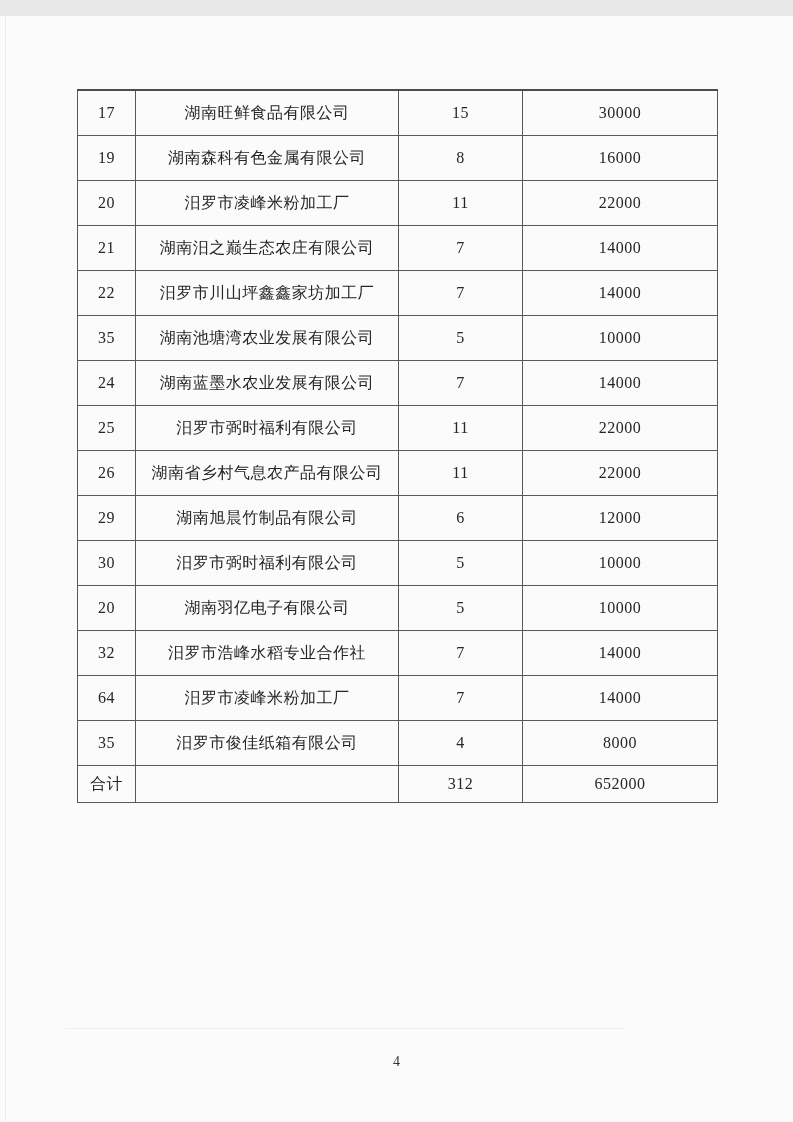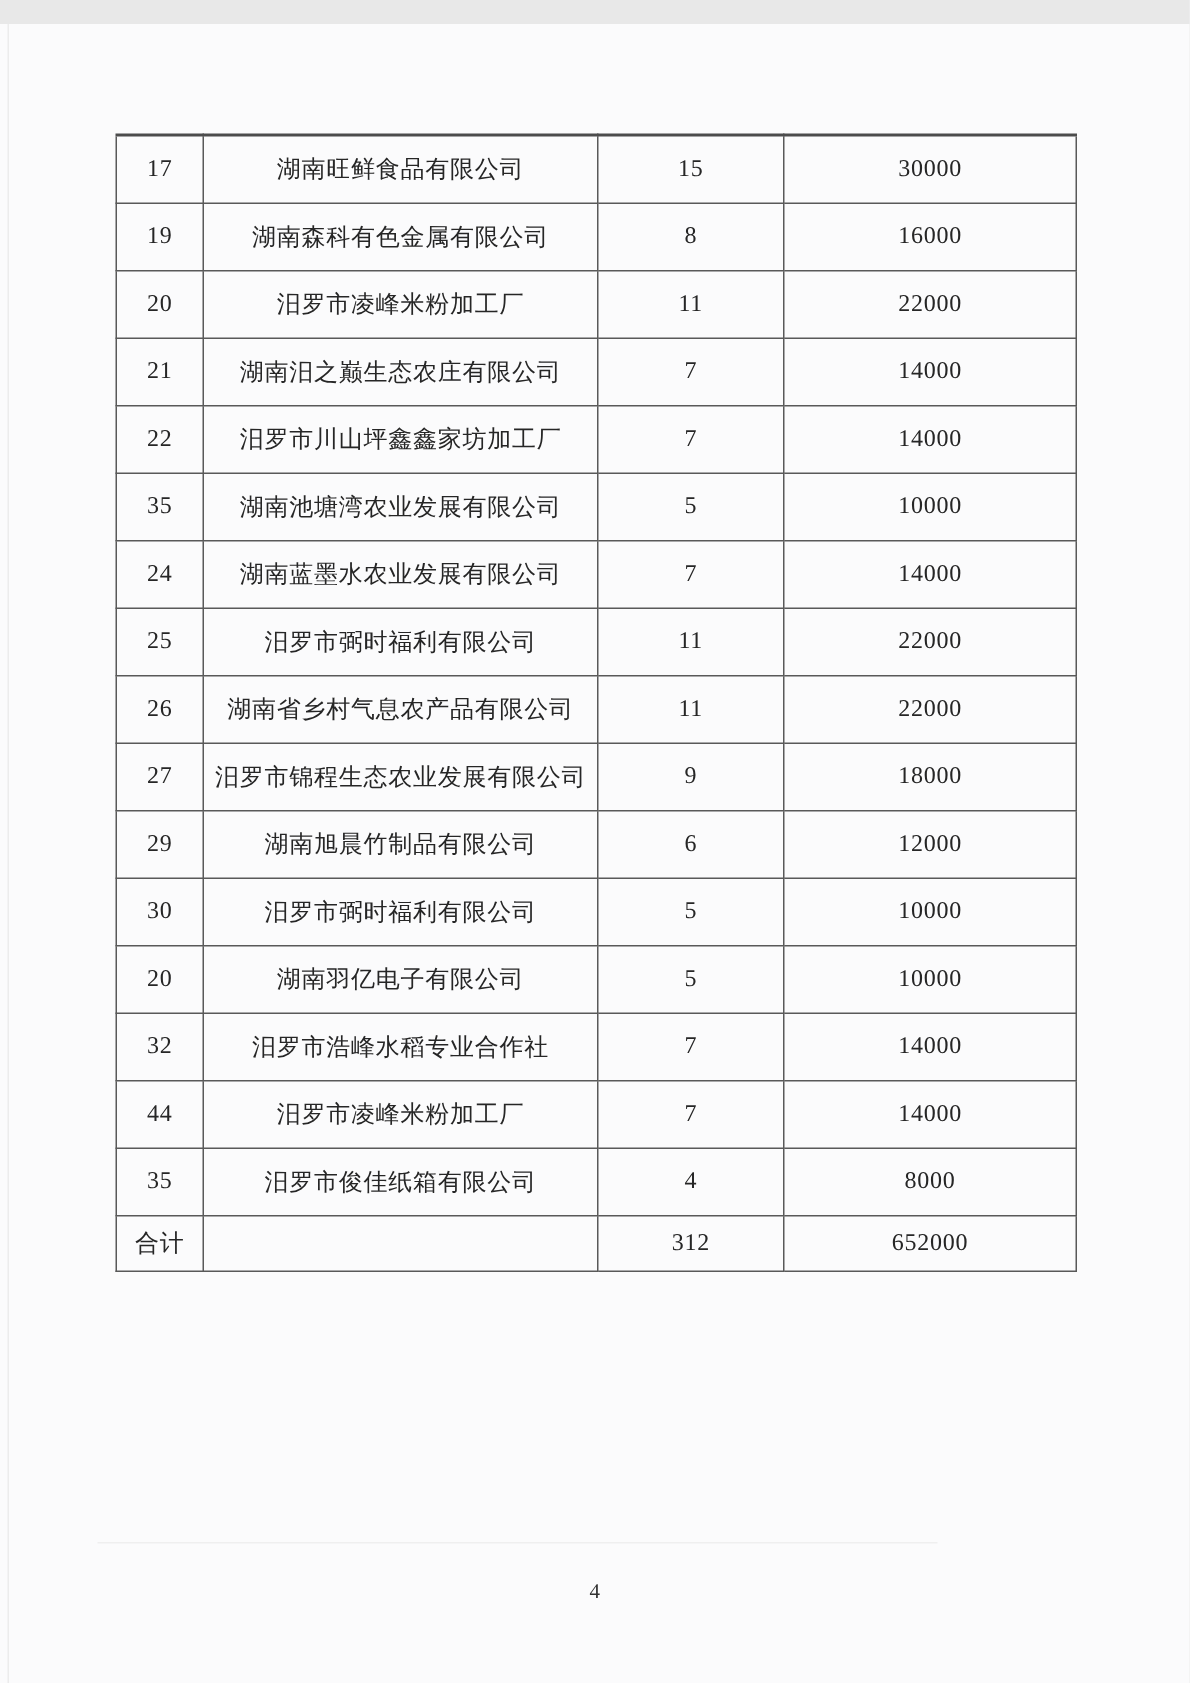--- a/index.html
+++ b/index.html
@@ -133,26 +133,20 @@
           <td>11</td>
           <td>22000</td>
         </tr>
         <tr>
           <td>26</td>
           <td>湖南省乡村气息农产品有限公司</td>
           <td>11</td>
           <td>22000</td>
         </tr>
         <tr>
-          <td>27</td>
-          <td>汨罗市锦程生态农业发展有限公司</td>
-          <td>9</td>
-          <td>18000</td>
-        </tr>
-        <tr>
           <td>29</td>
           <td>湖南旭晨竹制品有限公司</td>
           <td>6</td>
           <td>12000</td>
         </tr>
         <tr>
           <td>30</td>
           <td>汨罗市弼时福利有限公司</td>
           <td>5</td>
           <td>10000</td>
@@ -163,21 +157,21 @@
           <td>5</td>
           <td>10000</td>
         </tr>
         <tr>
           <td>32</td>
           <td>汨罗市浩峰水稻专业合作社</td>
           <td>7</td>
           <td>14000</td>
         </tr>
         <tr>
-          <td>44</td>
+          <td>64</td>
           <td>汨罗市凌峰米粉加工厂</td>
           <td>7</td>
           <td>14000</td>
         </tr>
         <tr>
           <td>35</td>
           <td>汨罗市俊佳纸箱有限公司</td>
           <td>4</td>
           <td>8000</td>
         </tr>

